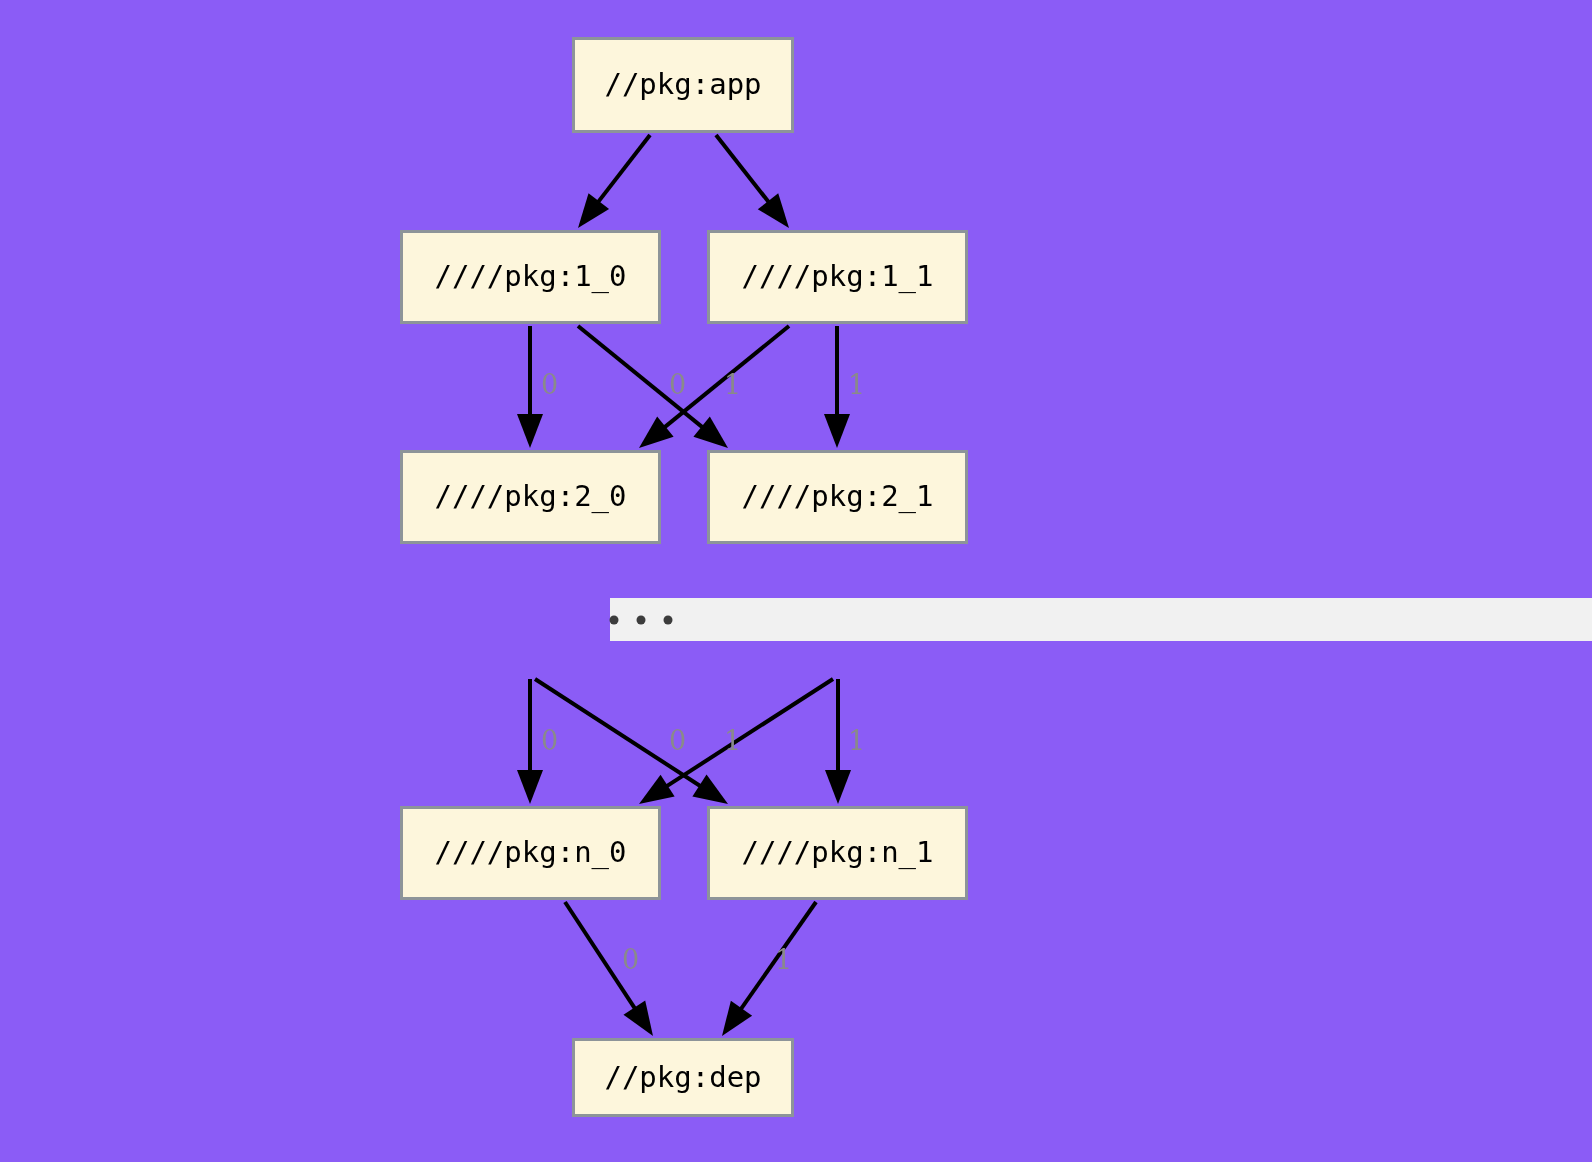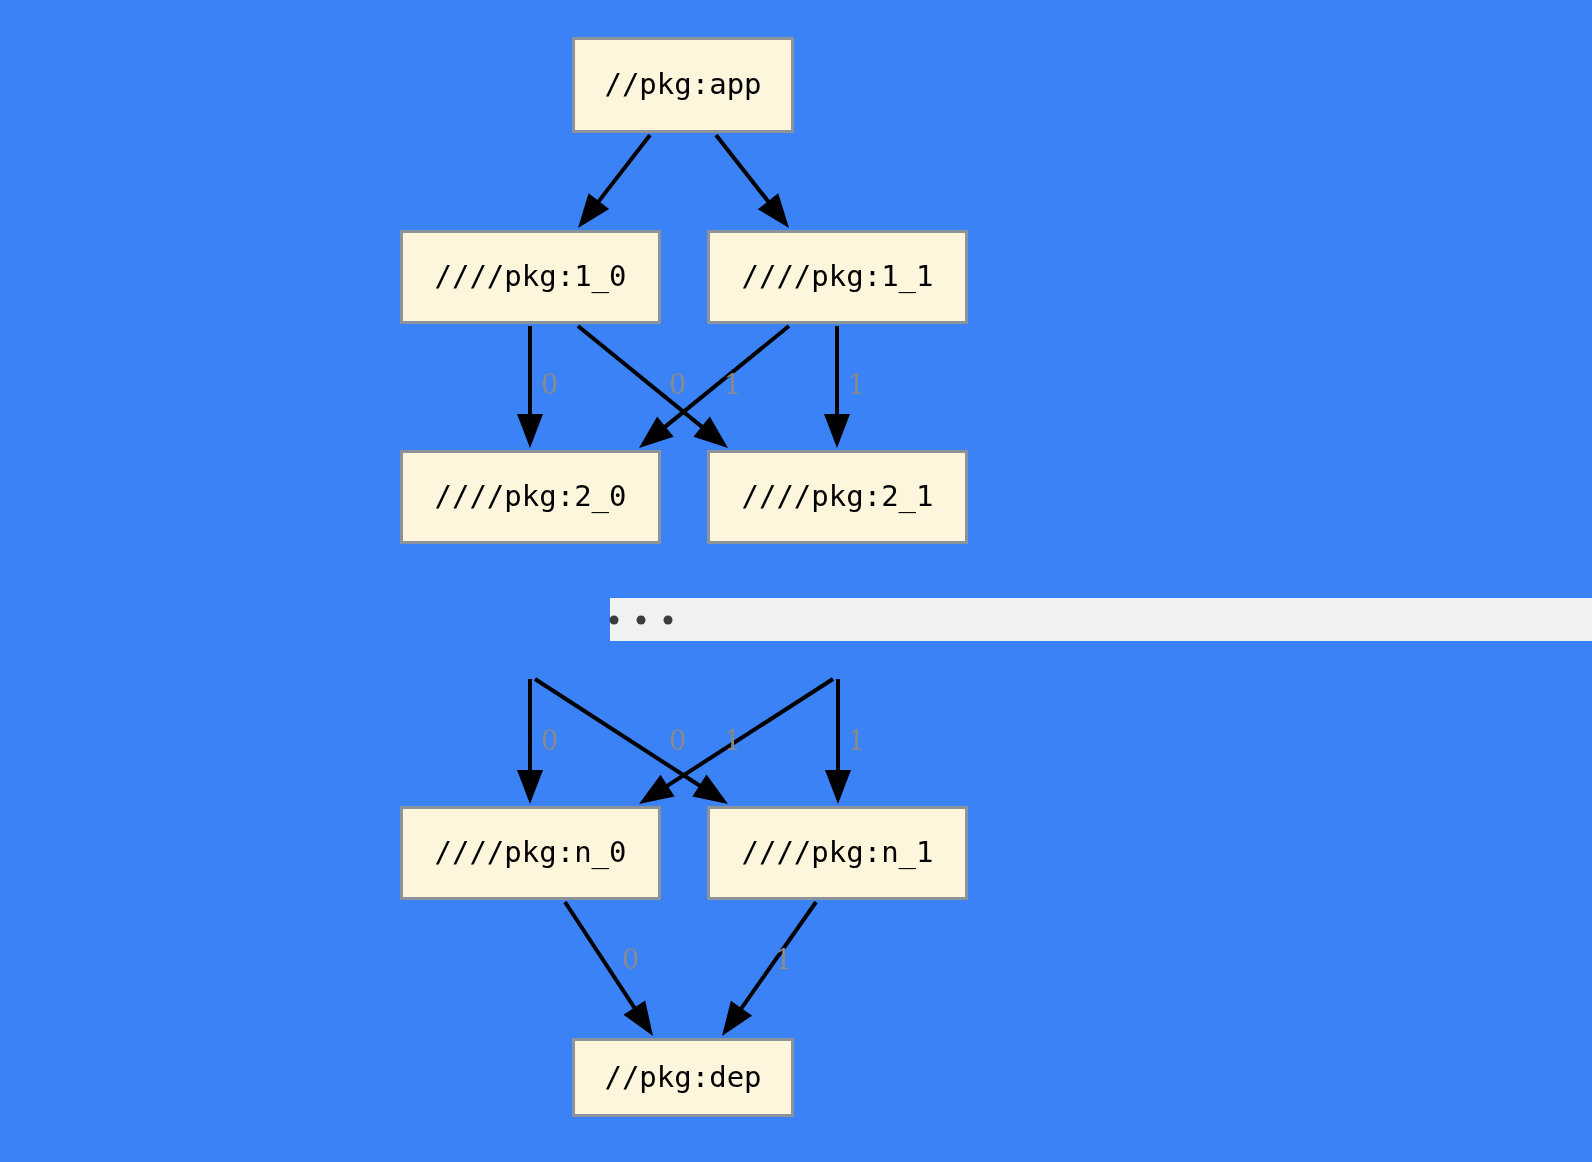--- a/index.html
+++ b/index.html
@@ -10,21 +10,21 @@
   body {
     width: 1592px;
     height: 1162px;
     font-family: "DejaVu Sans Mono", monospace;
     overflow: hidden;
   }
   #canvas {
     position: relative;
     width: 1592px;
     height: 1162px;
-    background: #3b82f6;
+    background: #8b5cf6;
   }
   #graph-svg {
     position: absolute;
     left: 0;
     top: 0;
     width: 1592px;
     height: 1162px;
   }
   .node-rect {
     fill: #fdf6dc;

